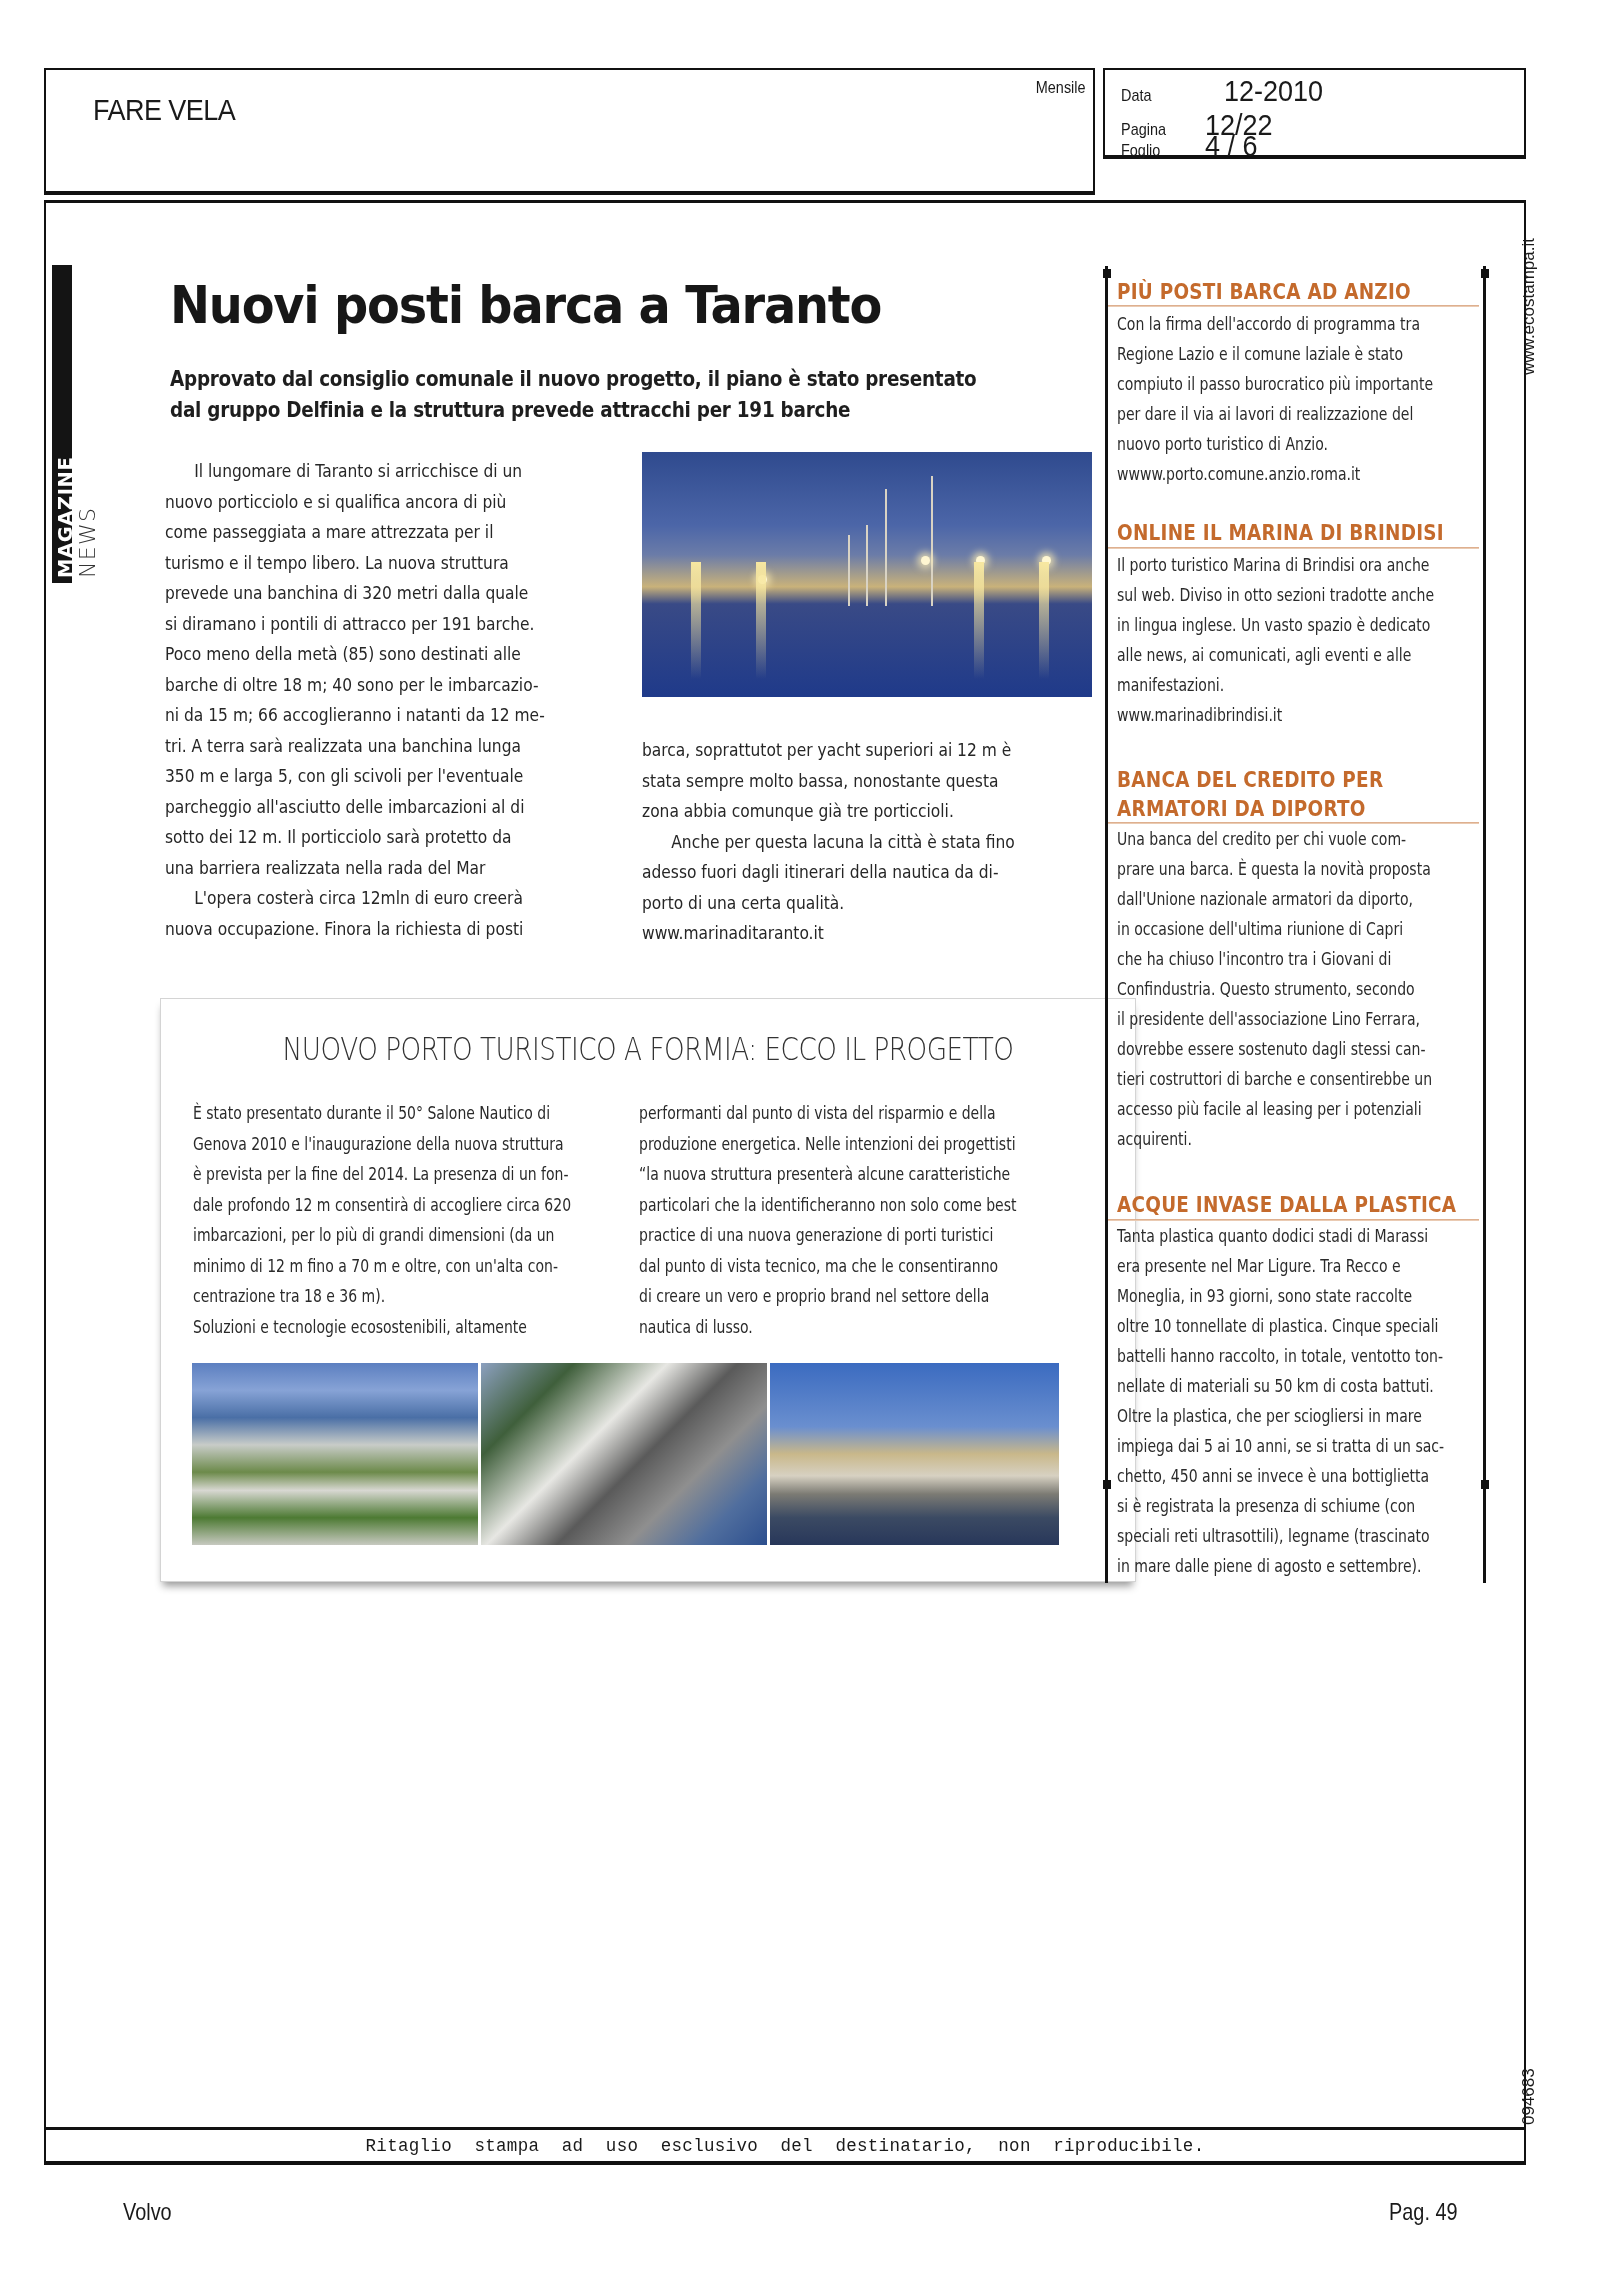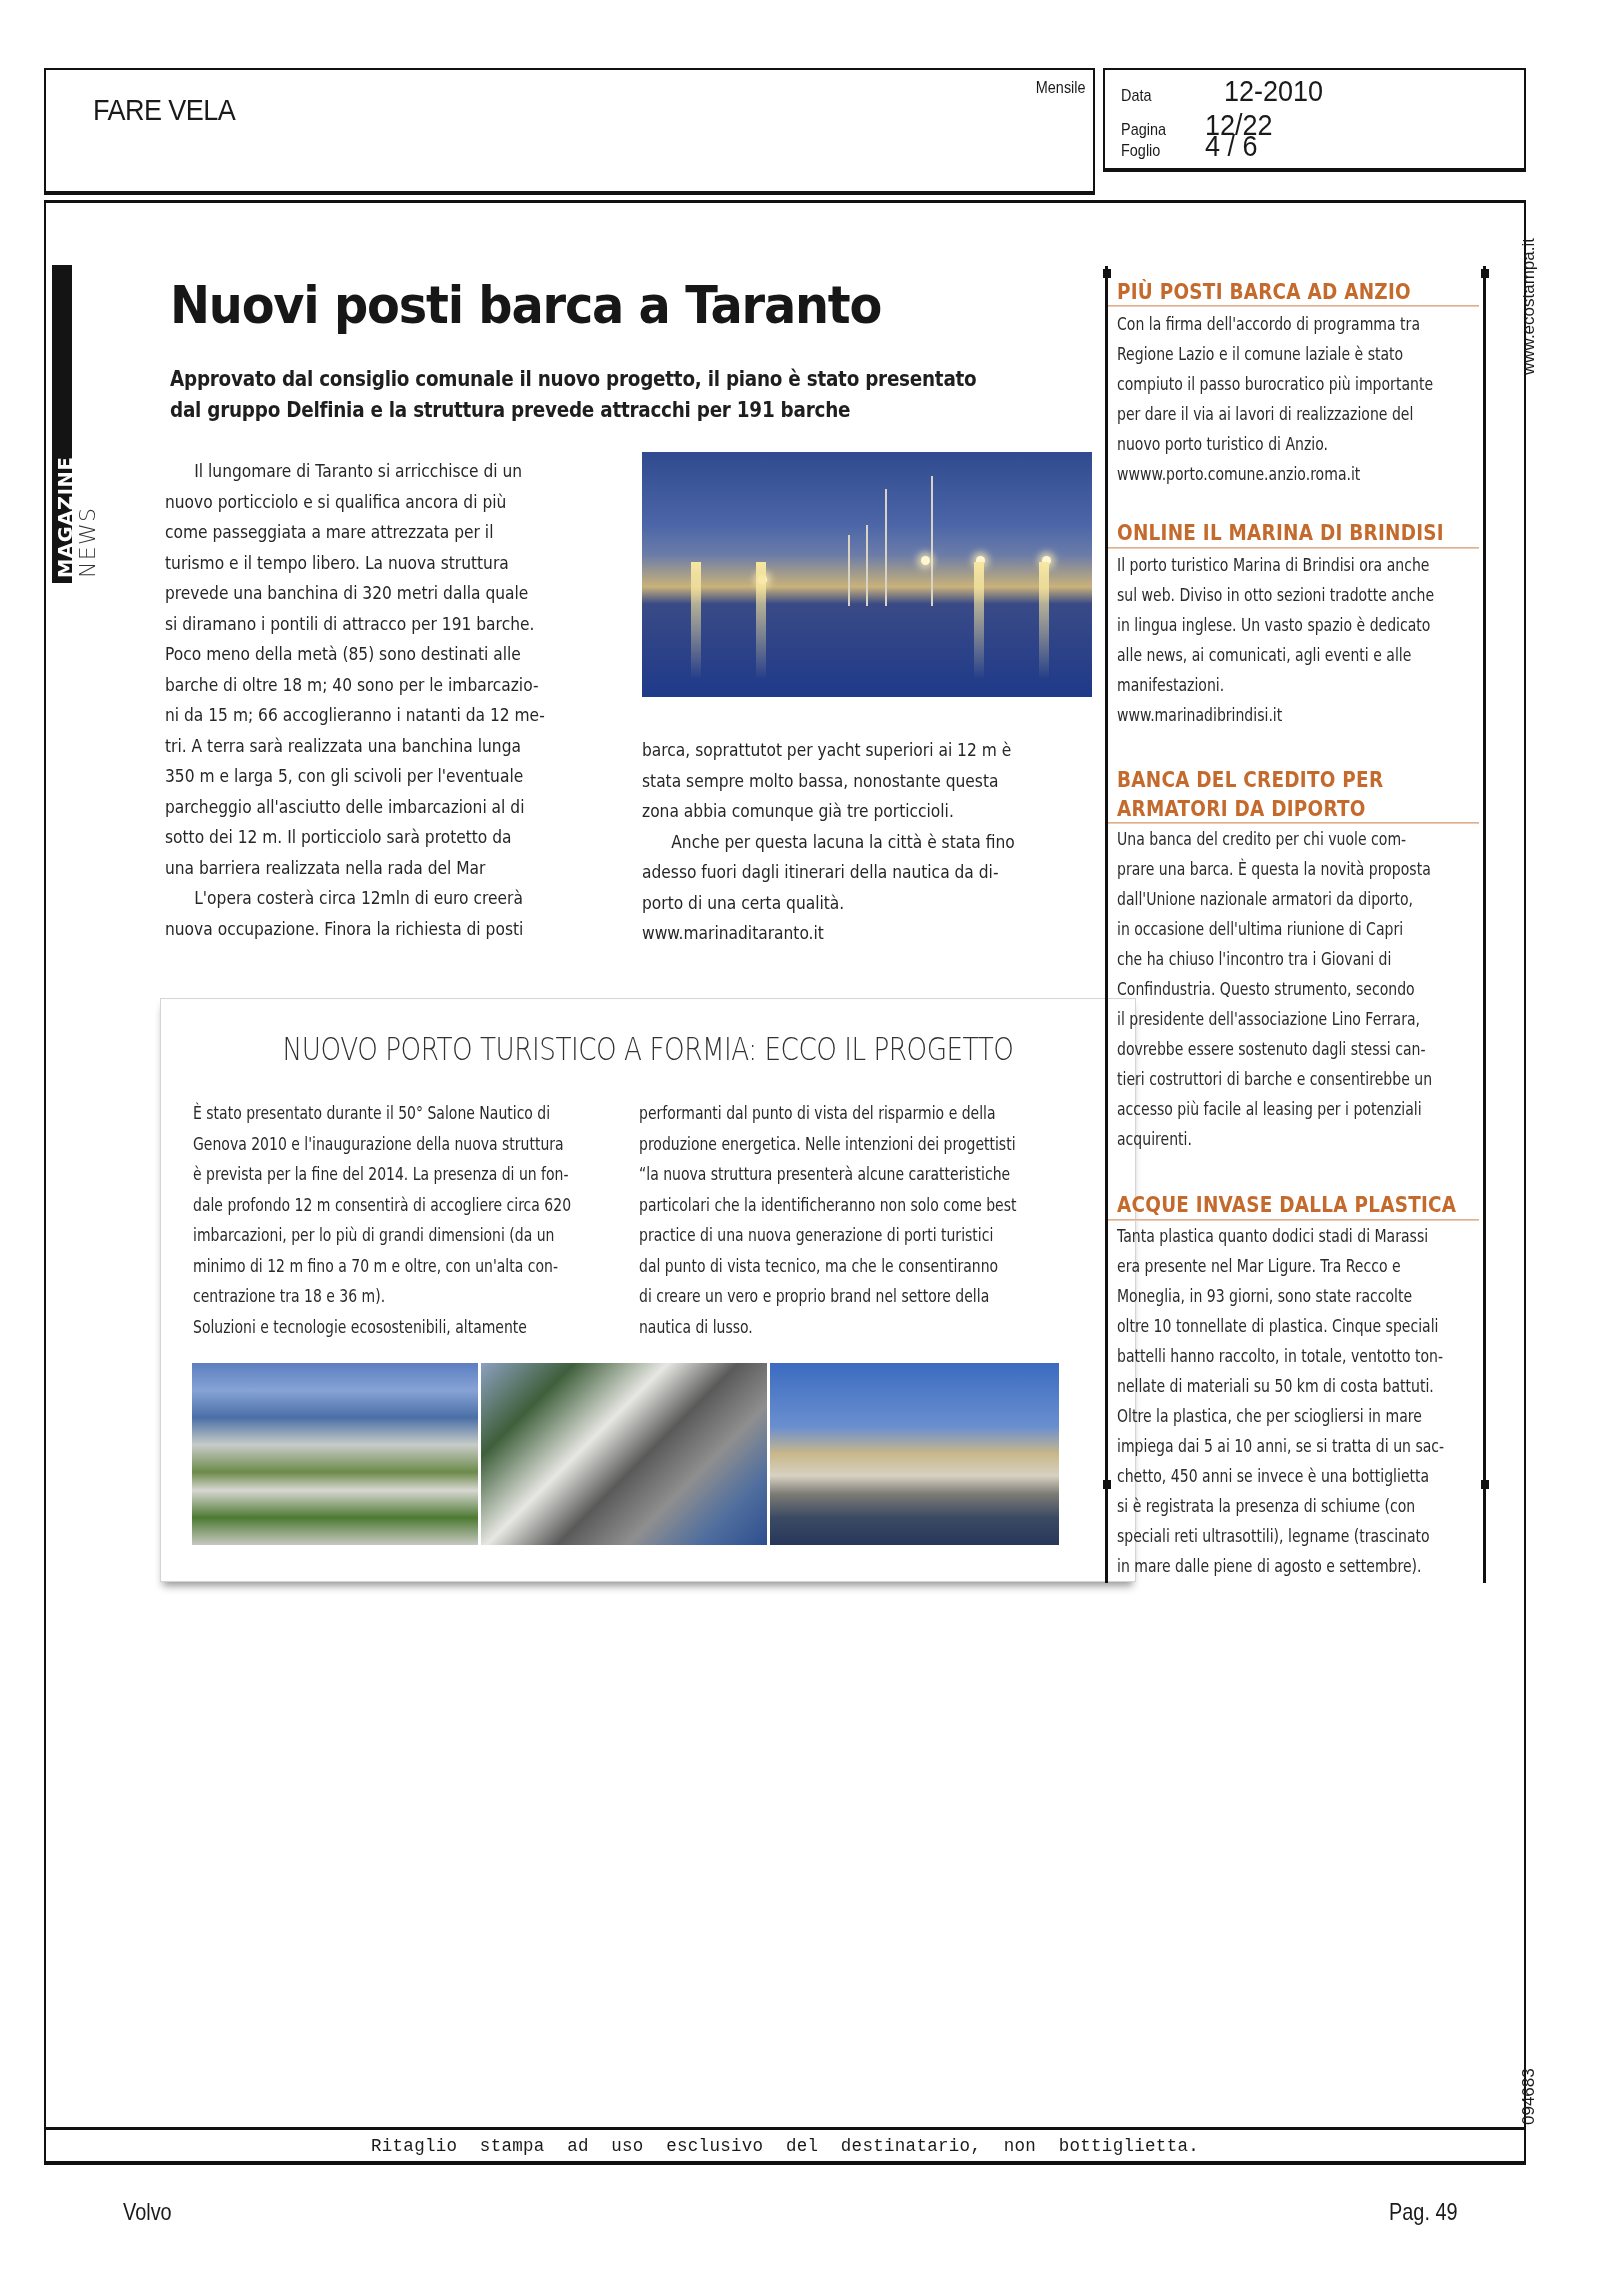--- a/index.html
+++ b/index.html
@@ -5,21 +5,21 @@
   * { box-sizing: border-box; margin: 0; padding: 0; }
   html, body { width: 1620px; height: 2273px; background: #ffffff; overflow: hidden; }
   body { position: relative; font-family: "Liberation Sans", sans-serif; color: #1a1a1a; }
 
   
   .hdr-left {
     position: absolute; left: 44px; top: 68px; width: 1051px; height: 127px;
     border: 2.6px solid #111; border-bottom-width: 4.5px;
   }
   .hdr-right {
-    position: absolute; left: 1103px; top: 68px; width: 423px; height: 104px;
+    position: absolute; left: 1103px; top: 68px; width: 423px; height: 91px;
     border: 2.6px solid #111; border-bottom-width: 4.5px;
   }
   .pub-name {
     position: absolute; left: 47px; top: 23.4px;
     font-family: "Liberation Sans", sans-serif; font-size: 30px; letter-spacing: -0.6px;
     transform: scaleX(0.9); transform-origin: left;
   }
   .frequency {
     position: absolute; right: 7.8px; top: 7.8px; font-size: 17px; transform: scaleX(0.85); transform-origin: right;
   }
@@ -292,18 +292,18 @@
   <div>nellate di materiali su 50 km di costa battuti.</div>
   <div>Oltre la plastica, che per sciogliersi in mare</div>
   <div>impiega dai 5 ai 10 anni, se si tratta di un sac-</div>
   <div>chetto, 450 anni se invece è una bottiglietta</div>
   <div>si è registrata la presenza di schiume (con</div>
   <div>speciali reti ultrasottili), legname (trascinato</div>
   <div>in mare dalle piene di agosto e settembre).</div>
 </div>
 
 <div class="frame-footer">
-  <span class="disclaimer">Ritaglio stampa ad uso esclusivo del destinatario, non bottiglietta.</span>
+  <span class="disclaimer">Ritaglio stampa ad uso esclusivo del destinatario, non riproducibile.</span>
 </div>
 
 <div class="foot-left">Volvo</div>
 <div class="foot-right">Pag. 49</div>
 
 
 </body></html>

